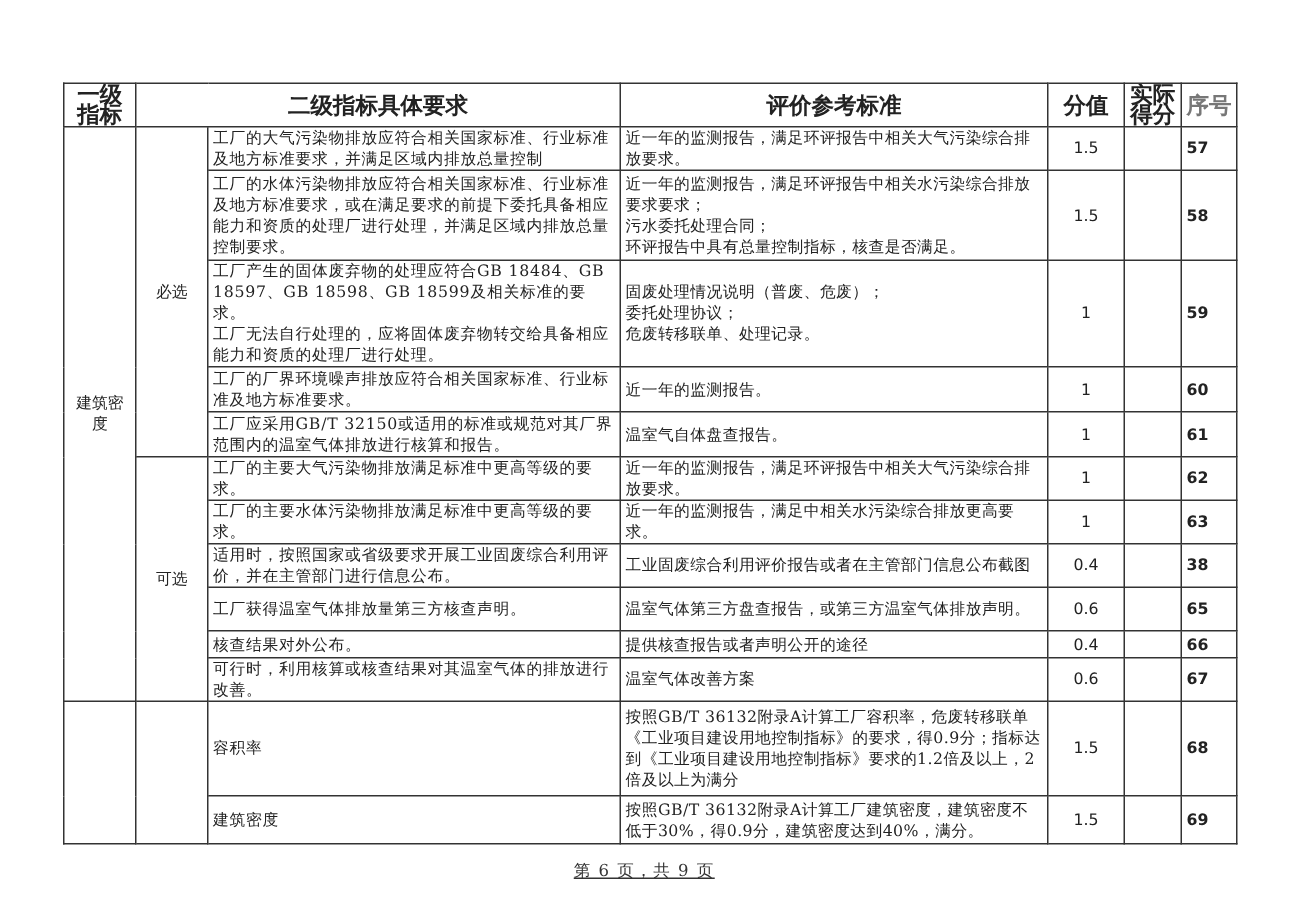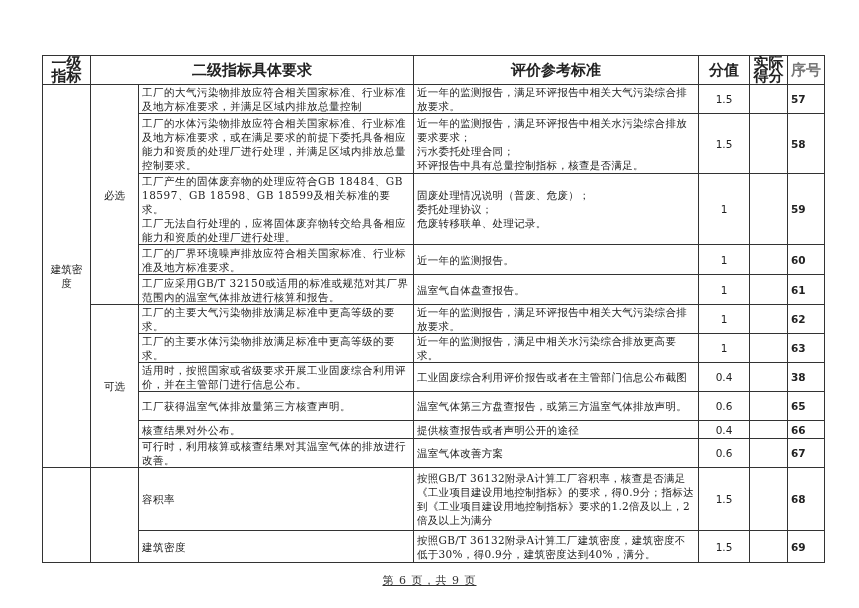--- a/index.html
+++ b/index.html
@@ -129,21 +129,21 @@
     <td class="std">温室气体改善方案</td>
     <td class="score">0.6</td>
     <td></td>
     <td class="seq">67</td>
   </tr>
 
   <tr style="height:63px">
     <td rowspan="2"></td>
     <td rowspan="2"></td>
     <td class="req">容积率</td>
-    <td class="std">按照GB/T 36132附录A计算工厂容积率，核查是否满足《工业项目建设用地控制指标》的要求，得0.9分；指标达到《工业项目建设用地控制指标》要求的1.2倍及以上，2倍及以上为满分</td>
+    <td class="std">按照GB/T 36132附录A计算工厂容积率，危废转移联单《工业项目建设用地控制指标》的要求，得0.9分；指标达到《工业项目建设用地控制指标》要求的1.2倍及以上，2倍及以上为满分</td>
     <td class="score">1.5</td>
     <td></td>
     <td class="seq">68</td>
   </tr>
   <tr style="height:32px">
     <td class="req">建筑密度</td>
     <td class="std">按照GB/T 36132附录A计算工厂建筑密度，建筑密度不低于30%，得0.9分，建筑密度达到40%，满分。</td>
     <td class="score">1.5</td>
     <td></td>
     <td class="seq">69</td>

